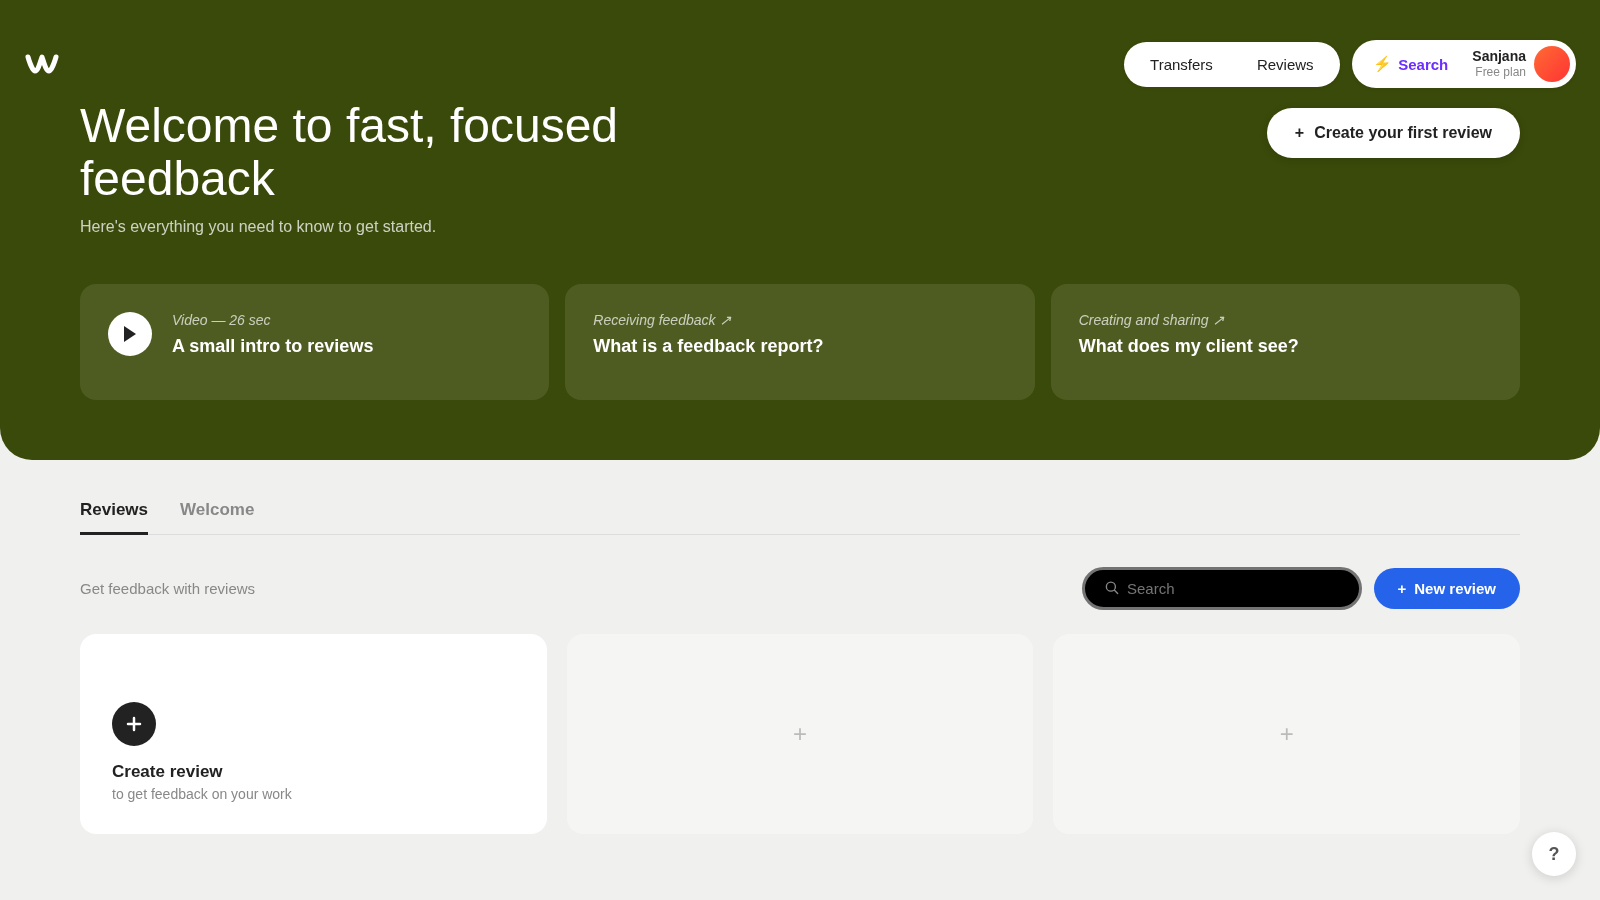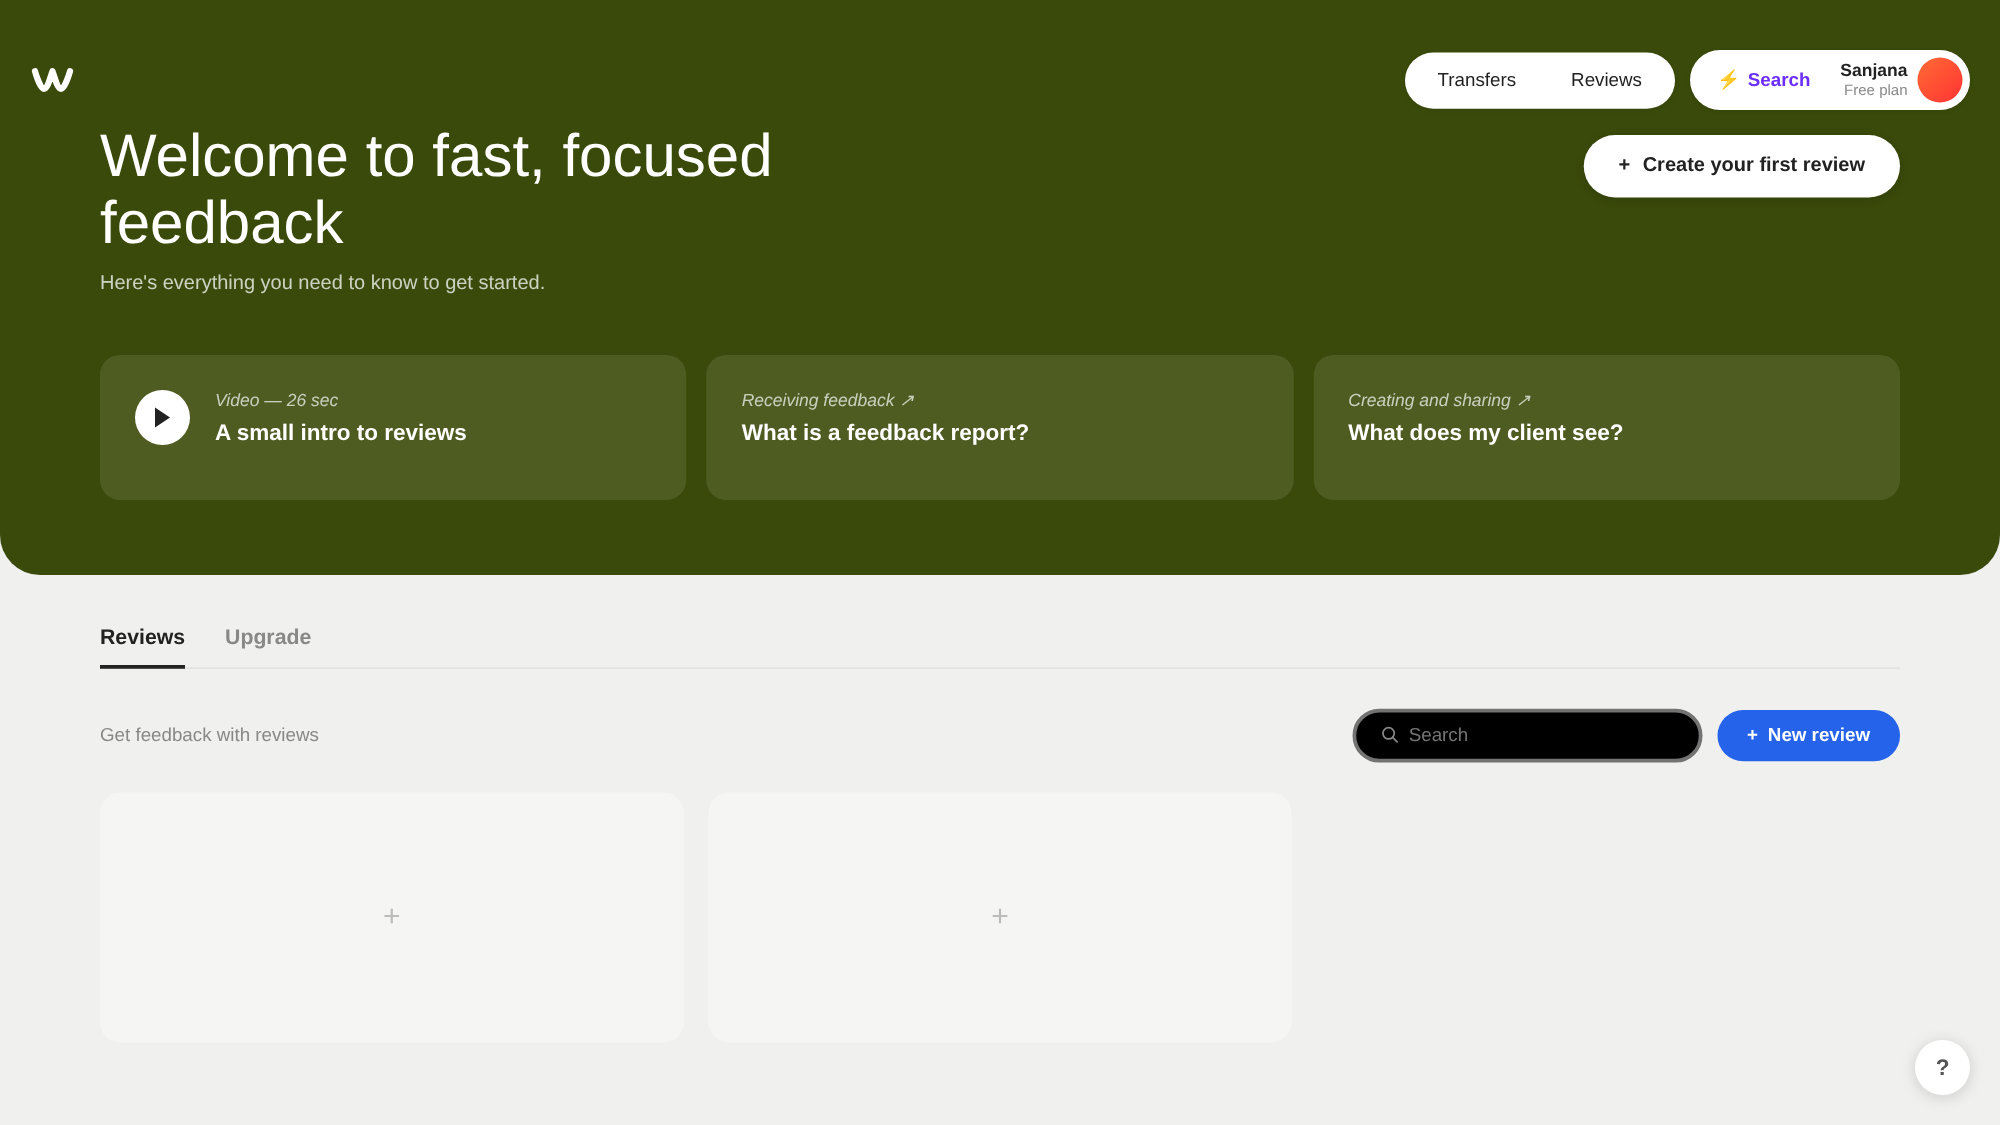--- a/index.html
+++ b/index.html
@@ -446,21 +446,21 @@
     <div class="hero-card">
       <div class="hero-card-tag">Creating and sharing ↗</div>
       <h3>What does my client see?</h3>
     </div>
   </div>
 </section>
 
 <div class="tabs-section">
   <div class="tabs">
     <div class="tab active">Reviews</div>
-    <div class="tab">Upgrade</div>
+    <div class="tab">Welcome</div>
   </div>
 </div>
 
 <div class="reviews-content">
   <div class="reviews-toolbar">
     <span class="reviews-title">Get feedback with reviews</span>
     <div class="toolbar-right">
       <div class="search-box">
         <svg width="16" height="16" viewBox="0 0 16 16" fill="none">
           <circle cx="6.5" cy="6.5" r="5" stroke="#888" stroke-width="1.5"></circle>
@@ -470,20 +470,29 @@
       </div>
       <button class="new-review-btn">
         <span>+</span>
         <span>New review</span>
       </button>
     </div>
   </div>
 
   <div class="cards-grid">
 
+    <div class="review-card create-card">
+      <div class="create-icon">
+        <svg width="18" height="18" viewBox="0 0 18 18" fill="none">
+          <path d="M9 3V15M3 9H15" stroke="white" stroke-width="2.5" stroke-linecap="round"></path>
+        </svg>
+      </div>
+      <div class="create-card-title">Create review</div>
+      <div class="create-card-sub">to get feedback on your work</div>
+    </div>
 
     <div class="empty-card">
       <span class="empty-plus">+</span>
     </div>
 
     <div class="empty-card">
       <span class="empty-plus">+</span>
     </div>
   </div>
 </div>

